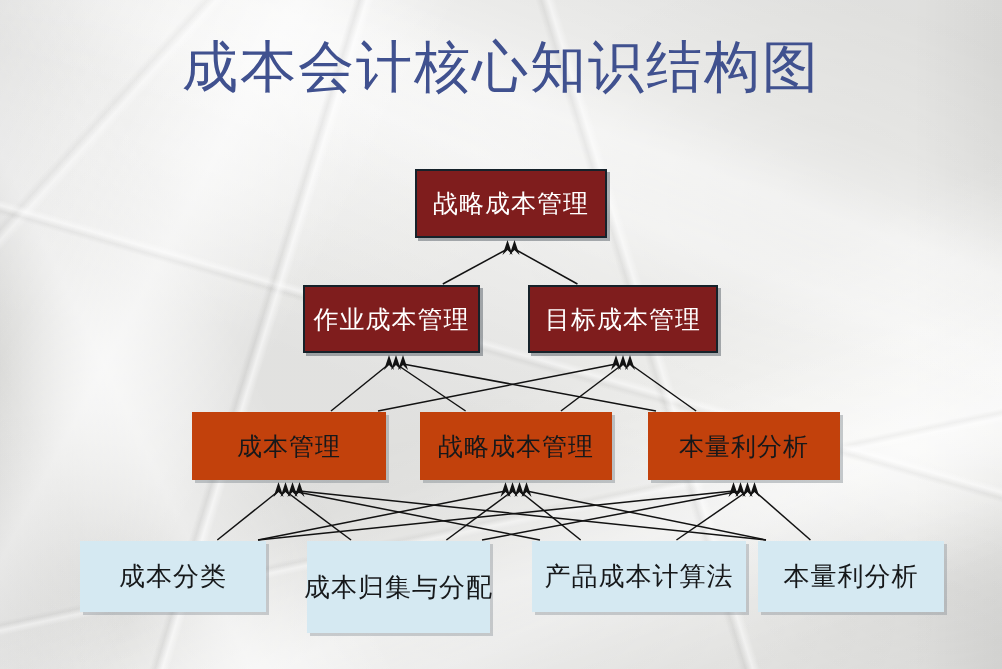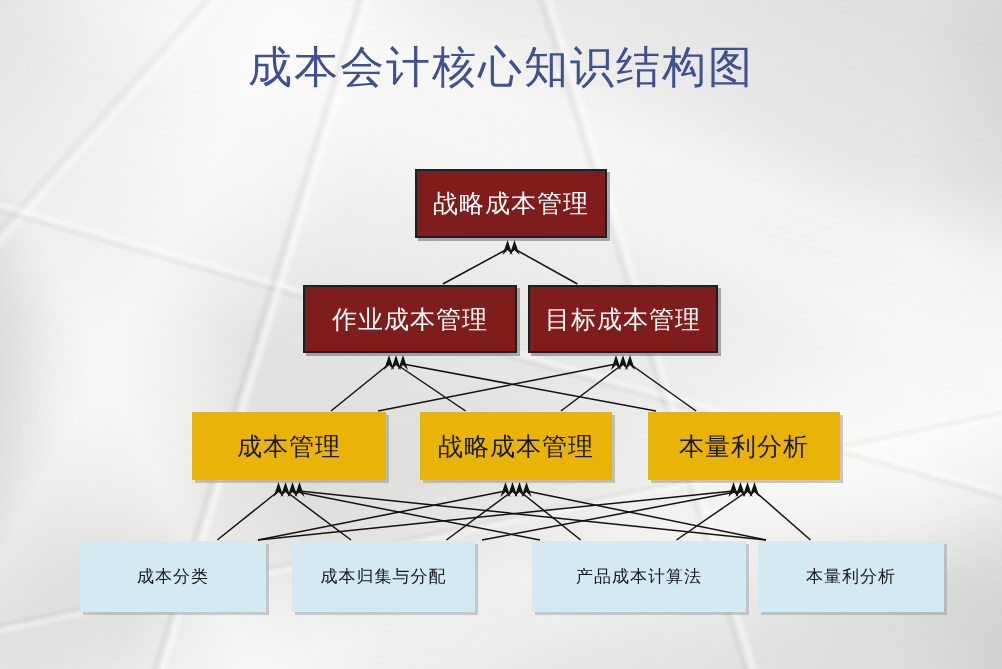--- a/index.html
+++ b/index.html
@@ -54,21 +54,21 @@
   }
 
   
   #title {
     position: absolute;
     left: 0;
     top: 34px;
     width: 1002px;
     text-align: center;
     font-family: "DejaVu Sans", "Liberation Sans", sans-serif;
-    font-size: 44px;
+    font-size: 56px;
     line-height: 66px;
     letter-spacing: 2px;
     color: #40518f;
     white-space: nowrap;
     user-select: none;
   }
 
   
   #edges {
     position: absolute;
@@ -99,34 +99,34 @@
     background: #7f1d1d;
     border: 2px solid #16222a;
     color: #ffffff;
     font-size: 25px;
     letter-spacing: 1px;
     box-shadow: 3px 3px 0 rgba(60,70,78,0.42);
   }
 
   
   .tier-mid {
-    background: #eab308;
+    background: #c2410c;
     border: none;
     color: #16181a;
     font-size: 25px;
     letter-spacing: 1px;
     box-shadow: 3px 3px 0 rgba(110,120,128,0.38);
   }
 
   
   .tier-light {
     background: #d5e9f2;
     border: none;
     color: #16181a;
-    font-size: 17px;
+    font-size: 26px;
     letter-spacing: 1px;
     box-shadow: 3px 3px 0 rgba(120,130,138,0.35);
   }
 </style>
 </head>
 <body>
 
 <div id="page">
 
   <div id="paper-texture"></div>
@@ -174,39 +174,39 @@
       <line x1="676.45" y1="540" x2="747.5" y2="491" stroke="#121212" stroke-width="1.5"></line>
       <path d="M 747.5 482 L 742.5 497 L 747.5 492 L 752.5 497 Z" fill="#121212"></path>
       <line x1="810.47" y1="540" x2="754.5" y2="491" stroke="#121212" stroke-width="1.5"></line>
       <path d="M 754.5 482 L 749.5 497 L 754.5 492 L 759.5 497 Z" fill="#121212"></path>
     </svg>
 
   <div id="nodes-layer">
       <div class="node tier-dark" style="left: 415px; top: 169px; width: 192px; height: 69px;">
         <span class="node-label">战略成本管理</span>
       </div>
-      <div class="node tier-dark" style="left: 303px; top: 285px; width: 214px; height: 68px;">
+      <div class="node tier-dark" style="left: 303px; top: 285px; width: 177px; height: 68px;">
         <span class="node-label">作业成本管理</span>
       </div>
       <div class="node tier-dark" style="left: 528px; top: 285px; width: 190px; height: 68px; text-align: right;">
         <span class="node-label">目标成本管理</span>
       </div>
       <div class="node tier-mid" style="left: 192px; top: 412px; width: 194px; height: 68px;">
         <span class="node-label">成本管理</span>
       </div>
       <div class="node tier-mid" style="left: 420px; top: 412px; width: 192px; height: 68px;">
         <span class="node-label">战略成本管理</span>
       </div>
       <div class="node tier-mid" style="left: 648px; top: 412px; width: 192px; height: 68px;">
         <span class="node-label">本量利分析</span>
       </div>
       <div class="node tier-light" style="left: 80px; top: 541px; width: 186px; height: 71px;">
         <span class="node-label">成本分类</span>
       </div>
-      <div class="node tier-light" style="left: 292px; top: 541px; width: 183px; height: 71px;">
+      <div class="node tier-light" style="left: 307px; top: 541px; width: 183px; height: 92px;">
         <span class="node-label">成本归集与分配</span>
       </div>
       <div class="node tier-light" style="left: 532px; top: 541px; width: 214px; height: 71px;">
         <span class="node-label">产品成本计算法</span>
       </div>
       <div class="node tier-light" style="left: 758px; top: 541px; width: 186px; height: 71px;">
         <span class="node-label">本量利分析</span>
       </div>
     </div>
 

